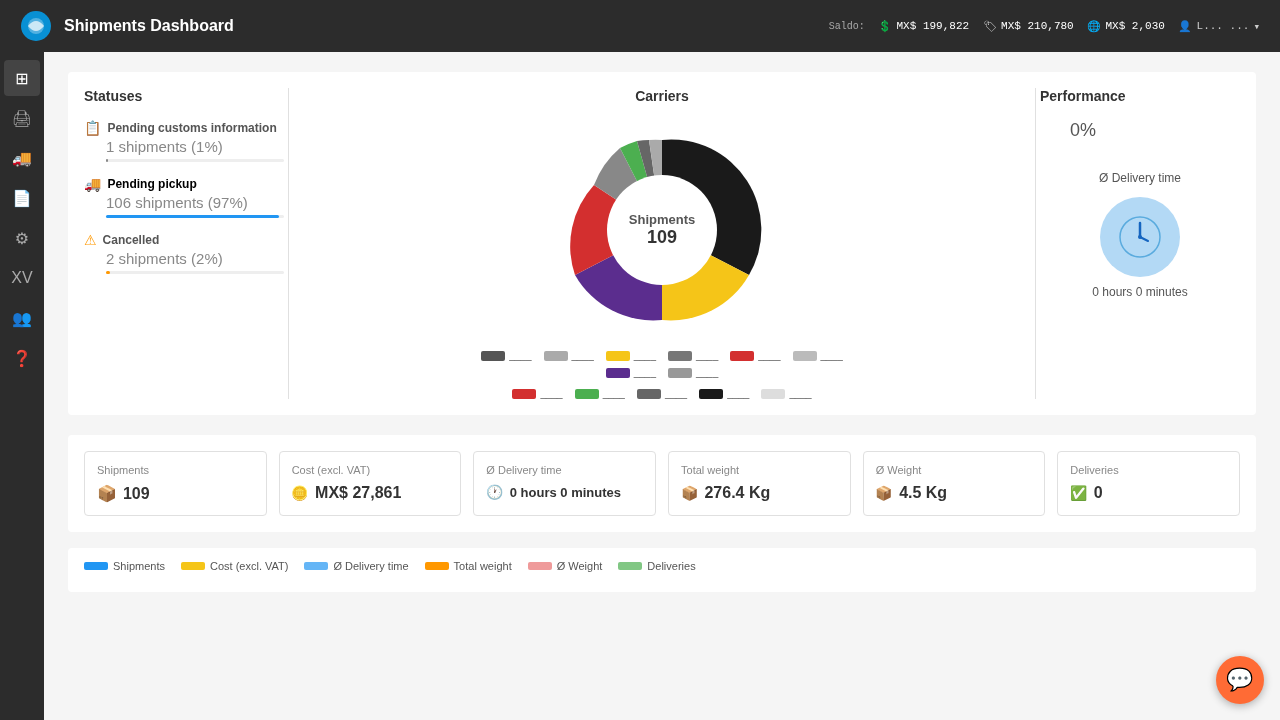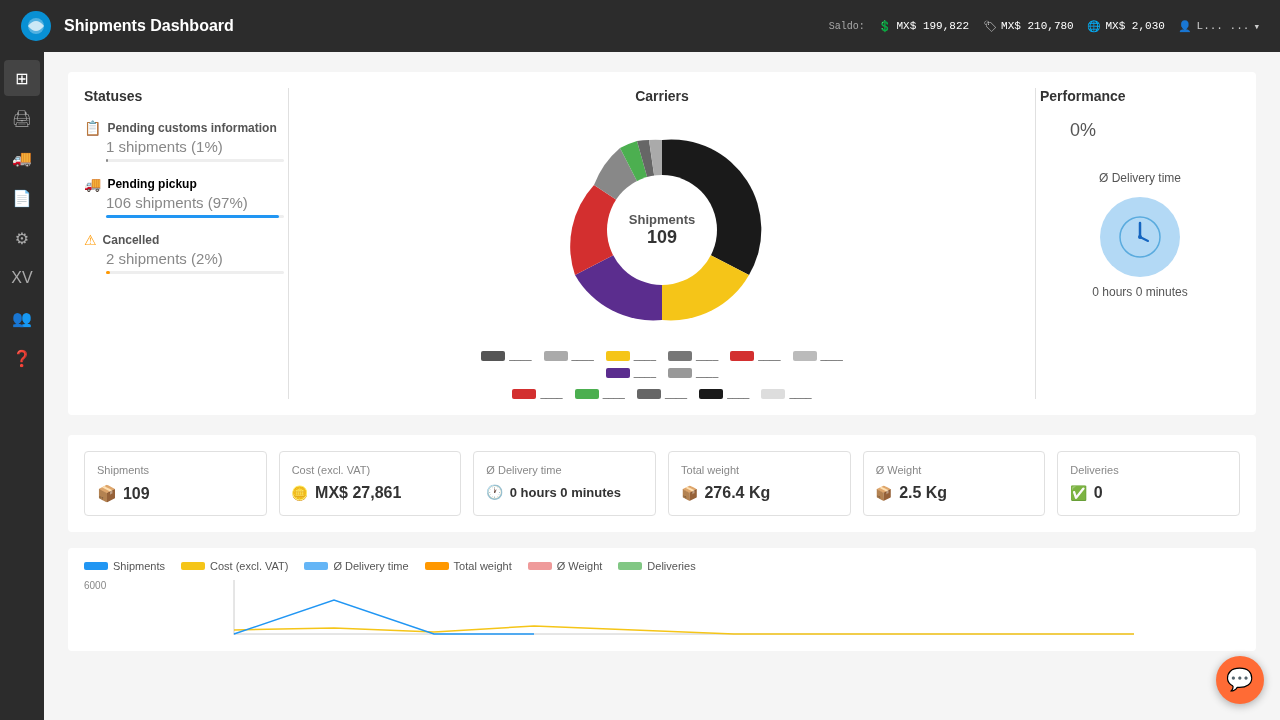--- a/index.html
+++ b/index.html
@@ -526,21 +526,21 @@
           <div class="card-value">
             <span style="color:#ff9800;font-size:14px;">📦</span>
             <span>276.4 Kg</span>
           </div>
         </div>
 
         <div class="summary-card">
           <div class="card-label">Ø Weight</div>
           <div class="card-value">
             <span style="color:#ff9800;font-size:14px;">📦</span>
-            <span>2.5 Kg</span>
+            <span>4.5 Kg</span>
           </div>
         </div>
 
         <div class="summary-card">
           <div class="card-label">Deliveries</div>
           <div class="card-value">
             <span style="color:#4caf50;font-size:14px;">✅</span>
             <span>0</span>
           </div>
         </div>
@@ -568,29 +568,20 @@
         </div>
         <div class="chart-legend-item">
           <div class="chart-legend-color" style="background:#ef9a9a;"></div>
           <span>Ø Weight</span>
         </div>
         <div class="chart-legend-item">
           <div class="chart-legend-color" style="background:#81c784;"></div>
           <span>Deliveries</span>
         </div>
       </div>
-      <div style="position:relative;padding-left:44px;">
-        <span style="position:absolute;left:0;top:0;font-size:10px;color:#888;">6000</span>
-        <svg width="100%" height="55" viewBox="0 0 900 55">
-          <line x1="0" y1="0" x2="0" y2="55" stroke="#ccc" stroke-width="1"></line>
-          <line x1="0" y1="54" x2="900" y2="54" stroke="#ccc" stroke-width="1"></line>
-          <polyline points="0,50 100,48 200,52 300,46 400,50 500,54 600,54 700,54 800,54 900,54" fill="none" stroke="#f5c518" stroke-width="1.5"></polyline>
-          <polyline points="0,54 100,20 200,54 300,54" fill="none" stroke="#2196F3" stroke-width="1.5"></polyline>
-        </svg>
-      </div>
     </div>
 
   </div>
 </div>
 
 <div class="chat-button">
   <span>💬</span>
 </div>
 
 </body></html>

